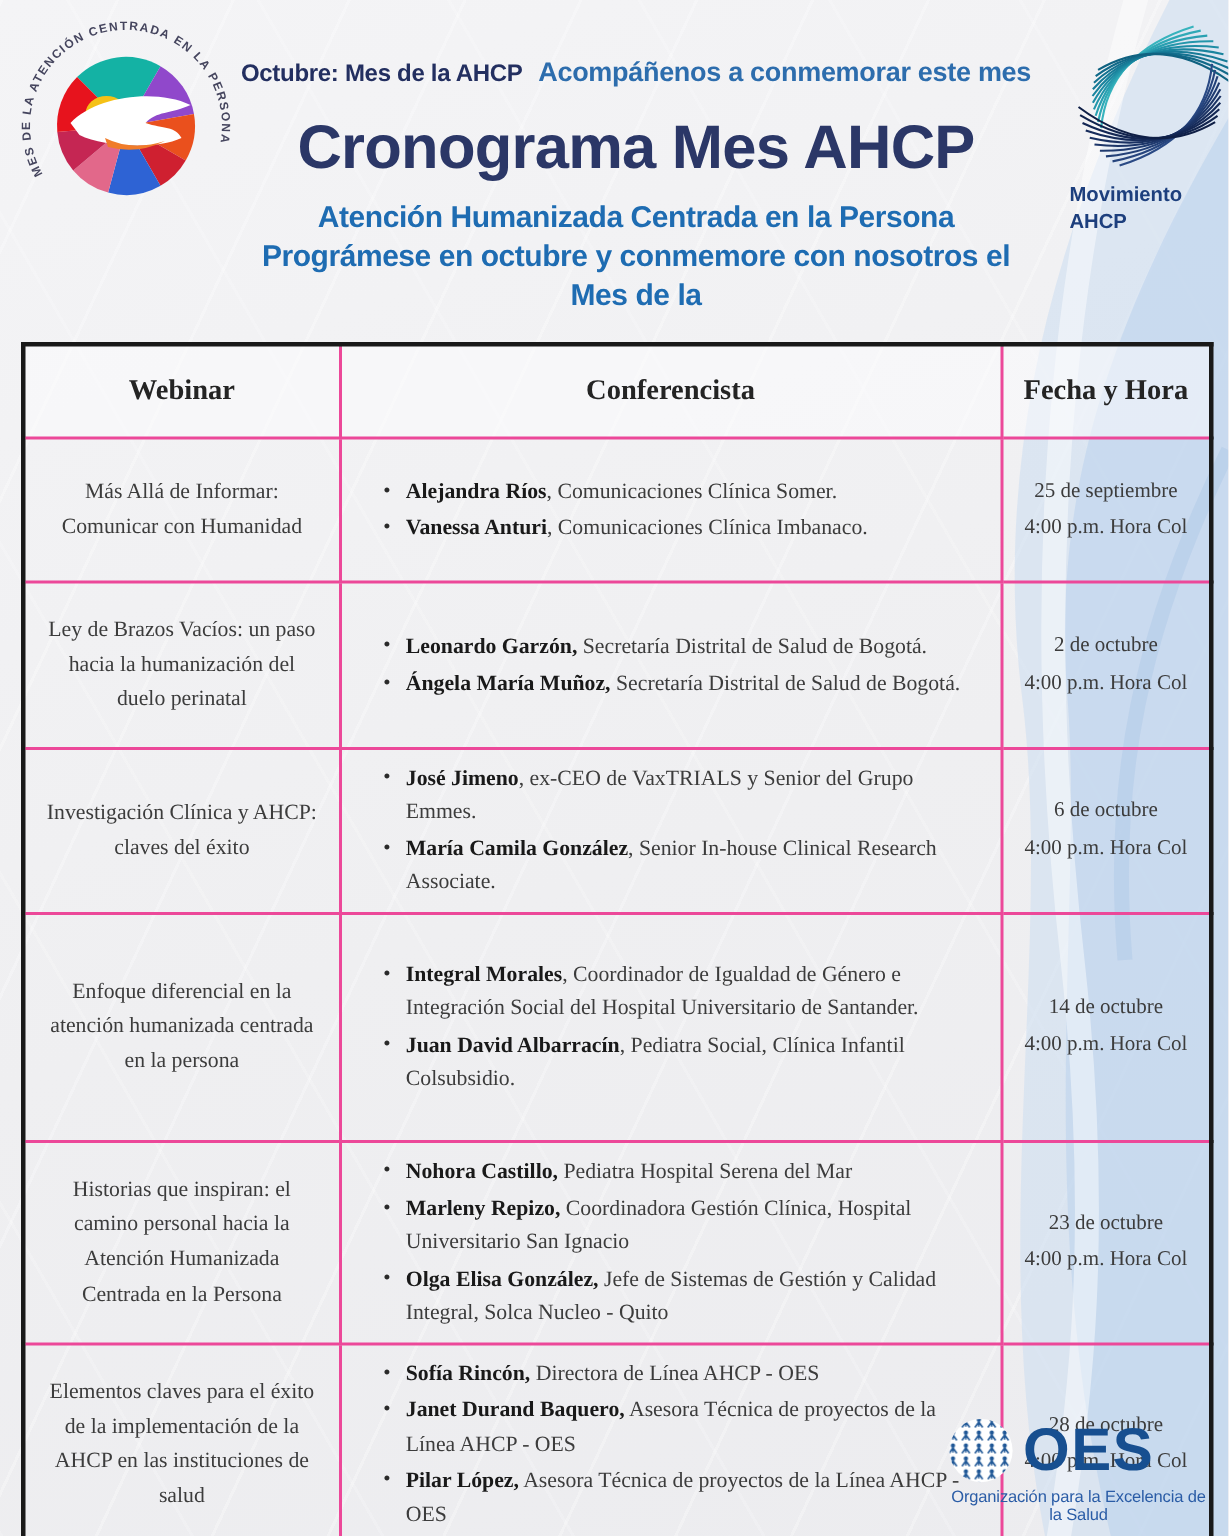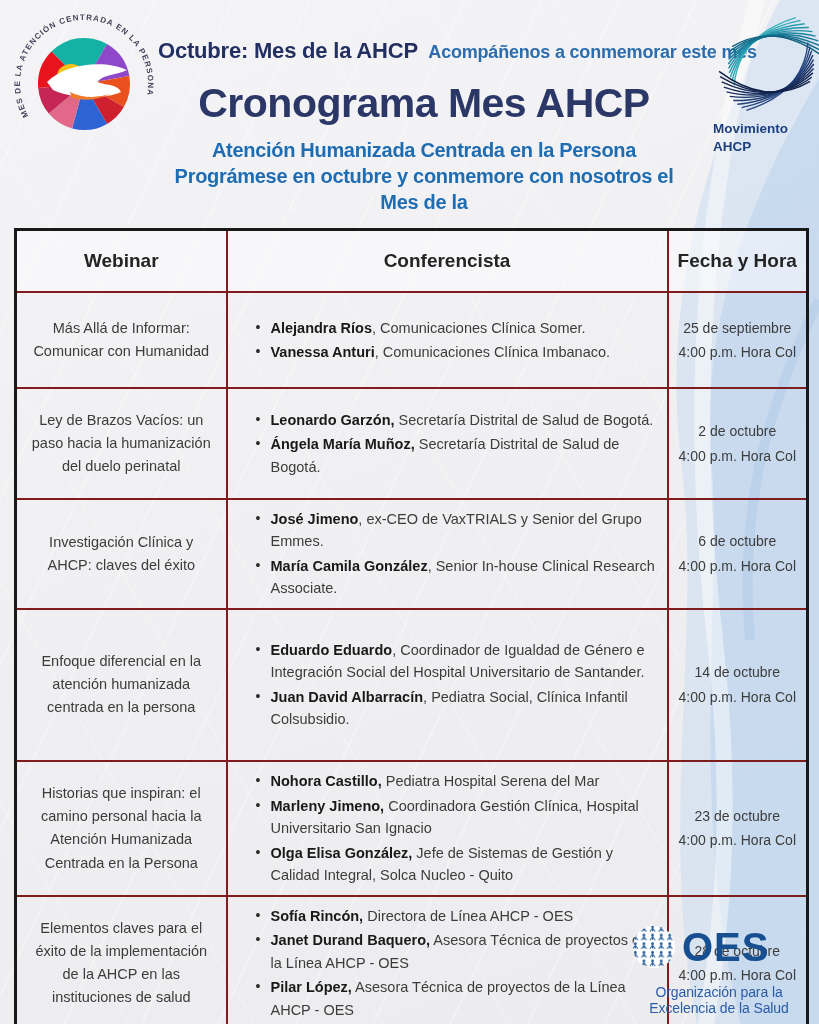--- a/index.html
+++ b/index.html
@@ -20,21 +20,21 @@
       linear-gradient(160deg, #f4f4f6 0%, #efeff1 55%, #ececef 100%);
     pointer-events:none;
   }
   
   .head-center{
     position:absolute;left:158px;top:38px;width:532px;
     text-align:center;
   }
   .kicker{white-space:nowrap;}
   .kicker .k-bold{
-    font-size:22px;font-weight:bold;color:#232f60;letter-spacing:-.2px;
+    font-size:16px;font-weight:bold;color:#232f60;letter-spacing:-.2px;
   }
   .kicker .k-reg{
     font-size:18px;font-weight:bold;color:#2d6dad;letter-spacing:-.2px;margin-left:6px;
   }
   .page-title{
     margin-top:16px;
     font-size:41px;font-weight:bold;color:#2b3767;letter-spacing:-.5px;
   }
   .subtitle{
     margin-top:10px;
@@ -43,22 +43,23 @@
   .logo-left{position:absolute;left:8px;top:4px;}
   .logo-right{position:absolute;left:713px;top:12px;width:118px;text-align:left;}
   .logo-right .mov-text{font-size:13.5px;font-weight:bold;color:#1d3f7d;line-height:1.3;}
   
   .table-wrap{position:absolute;left:14px;top:228px;}
   table.sched{
     border-collapse:collapse;table-layout:fixed;width:792px;
     border:3px solid #191919;
   }
   table.sched th, table.sched td{
-    border:2px solid #7f1d1d;
+    border:2px solid #ec4899;
     vertical-align:middle;
+    font-family:Liberation Serif, serif;
   }
   th.col-head{
     font-size:19px;font-weight:bold;color:#242424;text-align:center;
     height:58px;background:rgba(252,252,253,.55);
   }
   tr.r1{height:96px;} tr.r2{height:111px;} tr.r3{height:92px;}
   tr.r4{height:152px;} tr.r5{height:135px;} tr.r6{height:115px;}
   td.webinar{
     text-align:center;font-size:14.5px;color:#3c3c3c;
     padding:6px 14px;line-height:1.6;
@@ -80,21 +81,21 @@
     text-align:center;font-size:14px;color:#3c3c3c;line-height:1.75;
     padding:4px 6px;
   }
   
   .footer-oes{
     position:absolute;right:12px;bottom:8px;width:176px;
     text-align:center;
   }
   .oes-row{display:flex;align-items:center;gap:5px;}
   .oes-acronym{font-size:40px;font-weight:bold;color:#174f90;letter-spacing:1px;line-height:1;}
-  .oes-tagline{margin-top:14px;font-size:14px;color:#2a5ca6;letter-spacing:-.1px;}
+  .oes-tagline{margin-top:2px;font-size:11px;color:#2a5ca6;letter-spacing:-.1px;}
 </style>
 </head>
 <body>
 
 <div class="page">
 
   <div class="bg-texture"></div>
 
   <svg class="bg-swoosh" viewBox="0 0 819 1024" aria-hidden="true">
     <path d="M790,-20 C705,140 660,300 682,470 C702,640 656,840 700,1040 L840,1040 L840,-20 Z" fill="#cfdff1" opacity="0.62"></path>
@@ -227,36 +228,36 @@
         <td class="datetime">
           <div>6 de octubre</div>
           <div>4:00 p.m. Hora Col</div>
         </td>
       </tr>
 
       <tr class="r4">
         <td class="webinar">Enfoque diferencial en la atención humanizada centrada en la persona</td>
         <td class="speakers">
           <ul class="spk-list">
-            <li><span class="spk-name">Eduardo Eduardo</span><span>, Coordinador de Igualdad de Género e Integración Social del Hospital Universitario de Santander.</span></li>
+            <li><span class="spk-name">Integral Morales</span><span>, Coordinador de Igualdad de Género e Integración Social del Hospital Universitario de Santander.</span></li>
             <li><span class="spk-name">Juan David Albarracín</span><span>, Pediatra Social, Clínica Infantil Colsubsidio.</span></li>
           </ul>
         </td>
         <td class="datetime">
           <div>14 de octubre</div>
           <div>4:00 p.m. Hora Col</div>
         </td>
       </tr>
 
       <tr class="r5">
         <td class="webinar">Historias que inspiran: el camino personal hacia la Atención Humanizada Centrada en la Persona</td>
         <td class="speakers">
           <ul class="spk-list">
             <li><span class="spk-name">Nohora Castillo,</span><span> Pediatra Hospital Serena del Mar</span></li>
-            <li><span class="spk-name">Marleny Jimeno,</span><span> Coordinadora Gestión Clínica, Hospital Universitario San Ignacio</span></li>
+            <li><span class="spk-name">Marleny Repizo,</span><span> Coordinadora Gestión Clínica, Hospital Universitario San Ignacio</span></li>
             <li><span class="spk-name">Olga Elisa González,</span><span> Jefe de Sistemas de Gestión y Calidad Integral, Solca Nucleo - Quito</span></li>
           </ul>
         </td>
         <td class="datetime">
           <div>23 de octubre</div>
           <div>4:00 p.m. Hora Col</div>
         </td>
       </tr>
 
       <tr class="r6">

